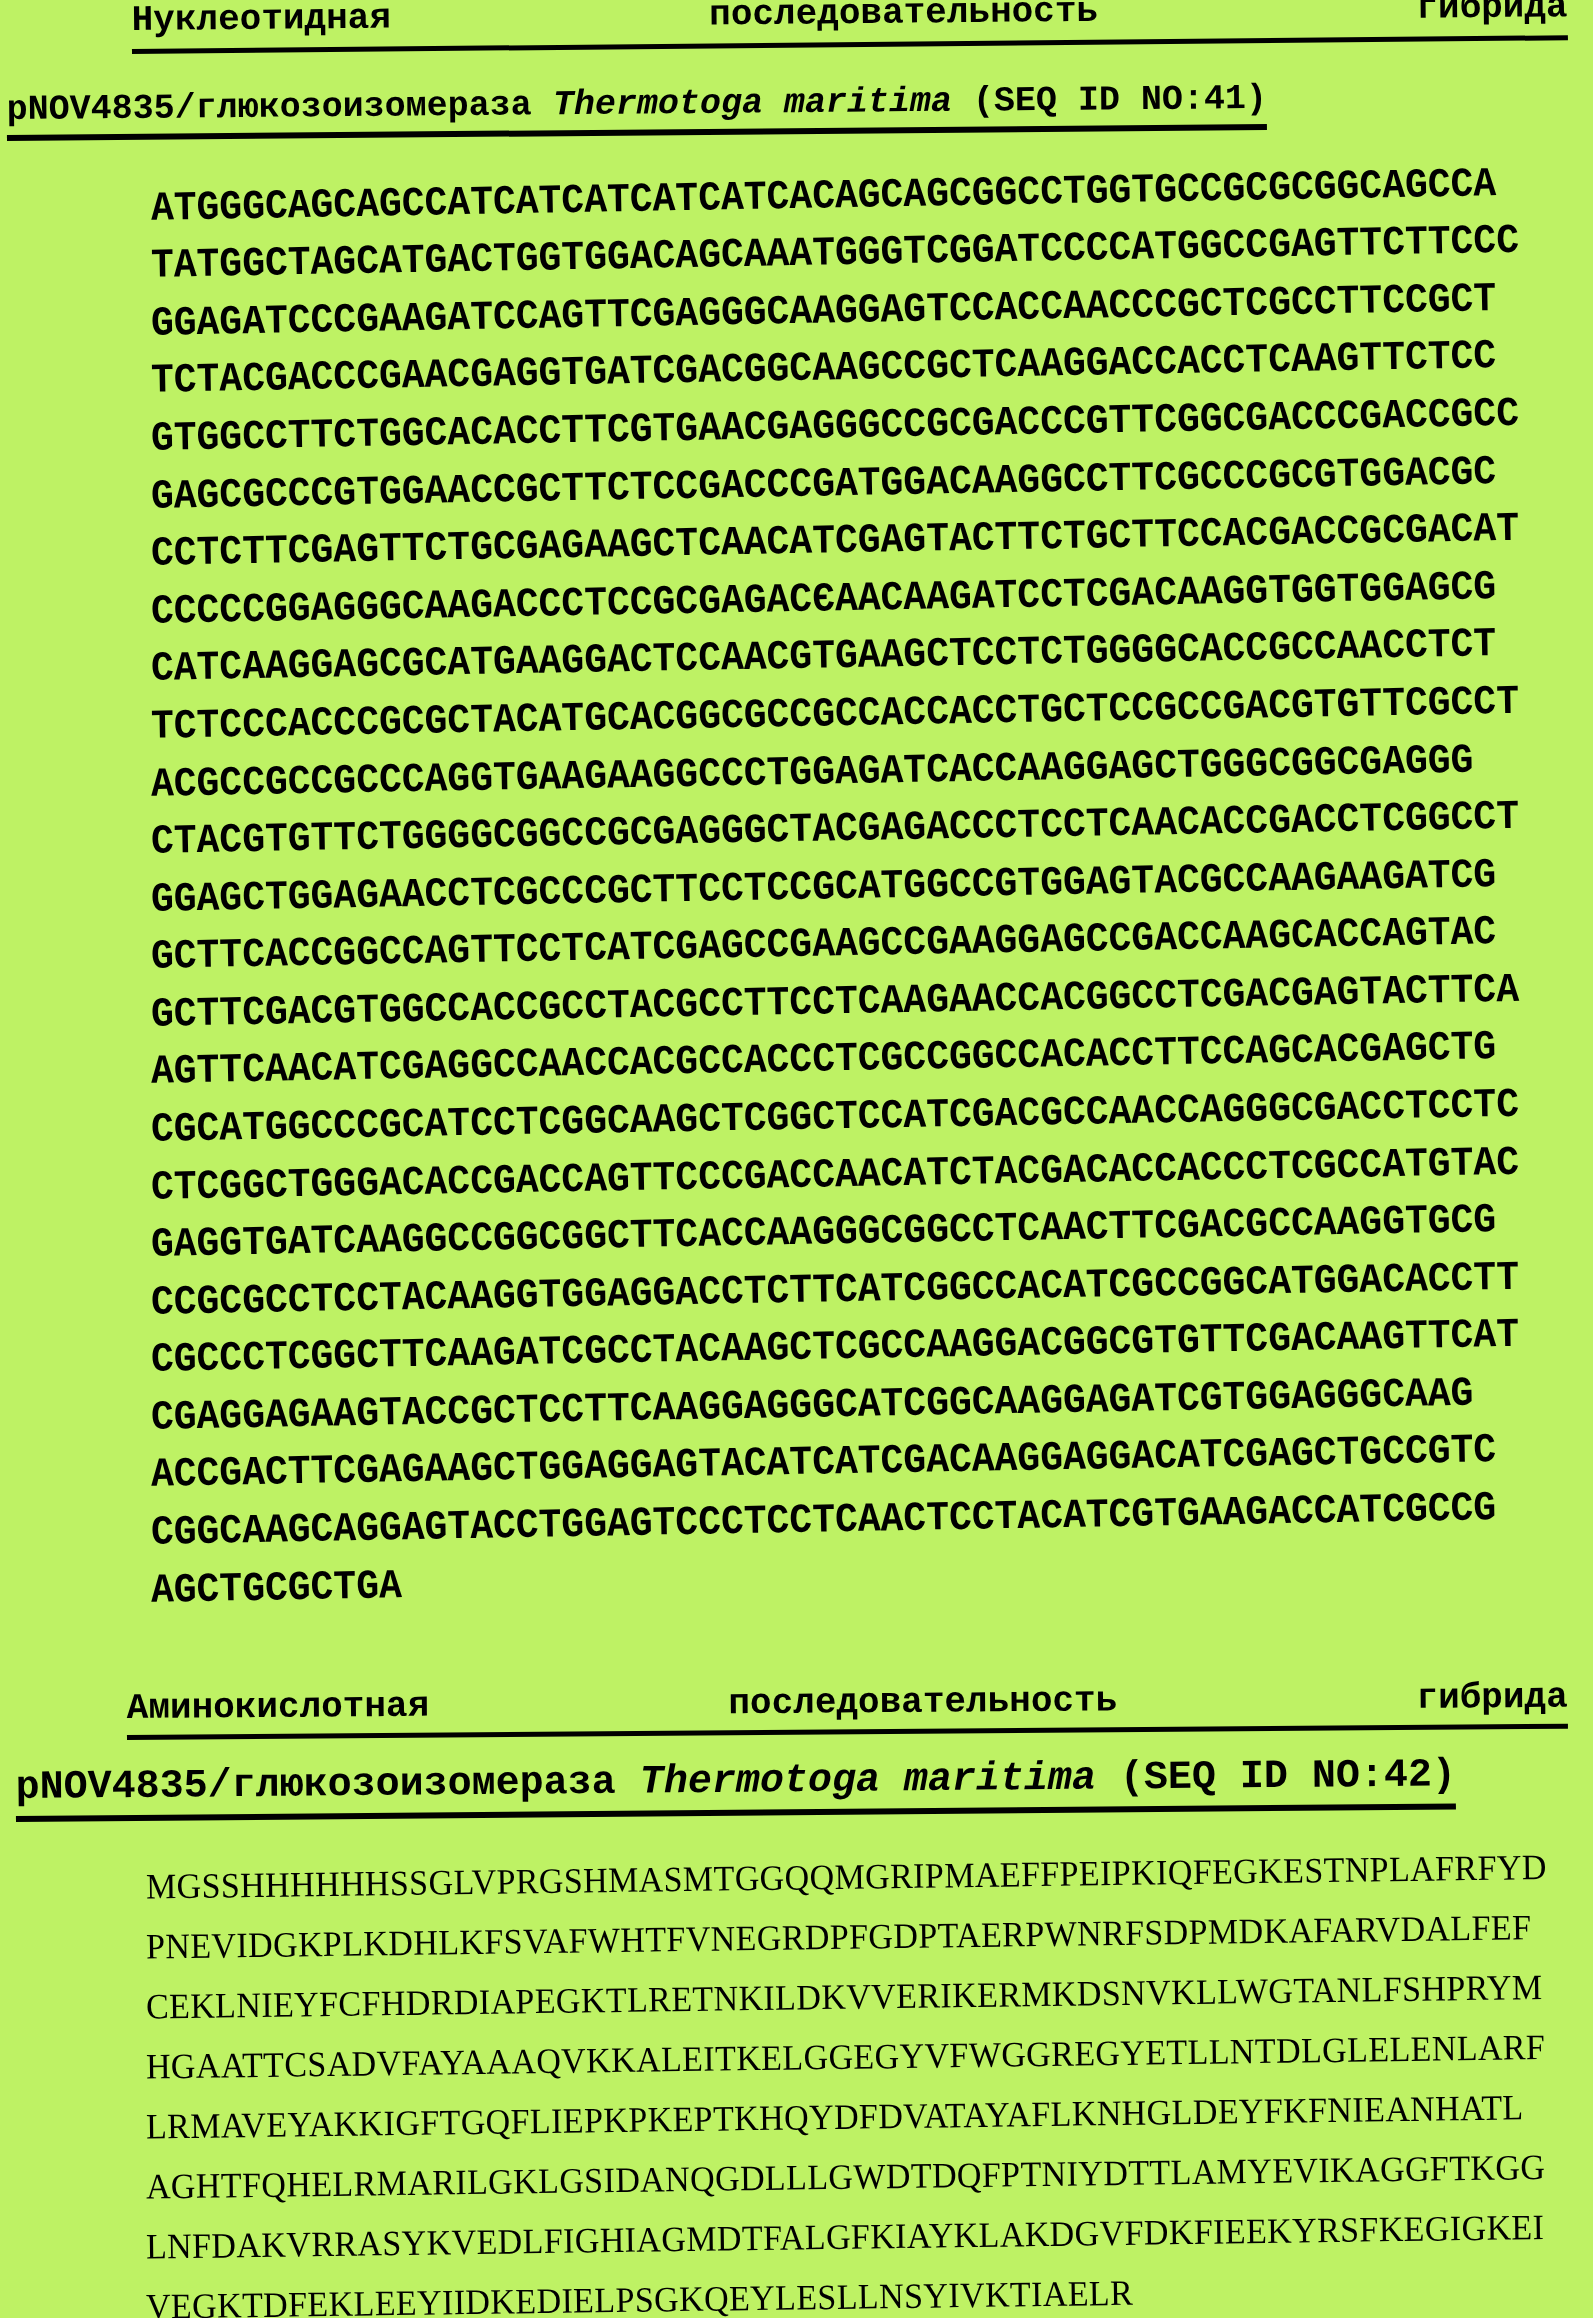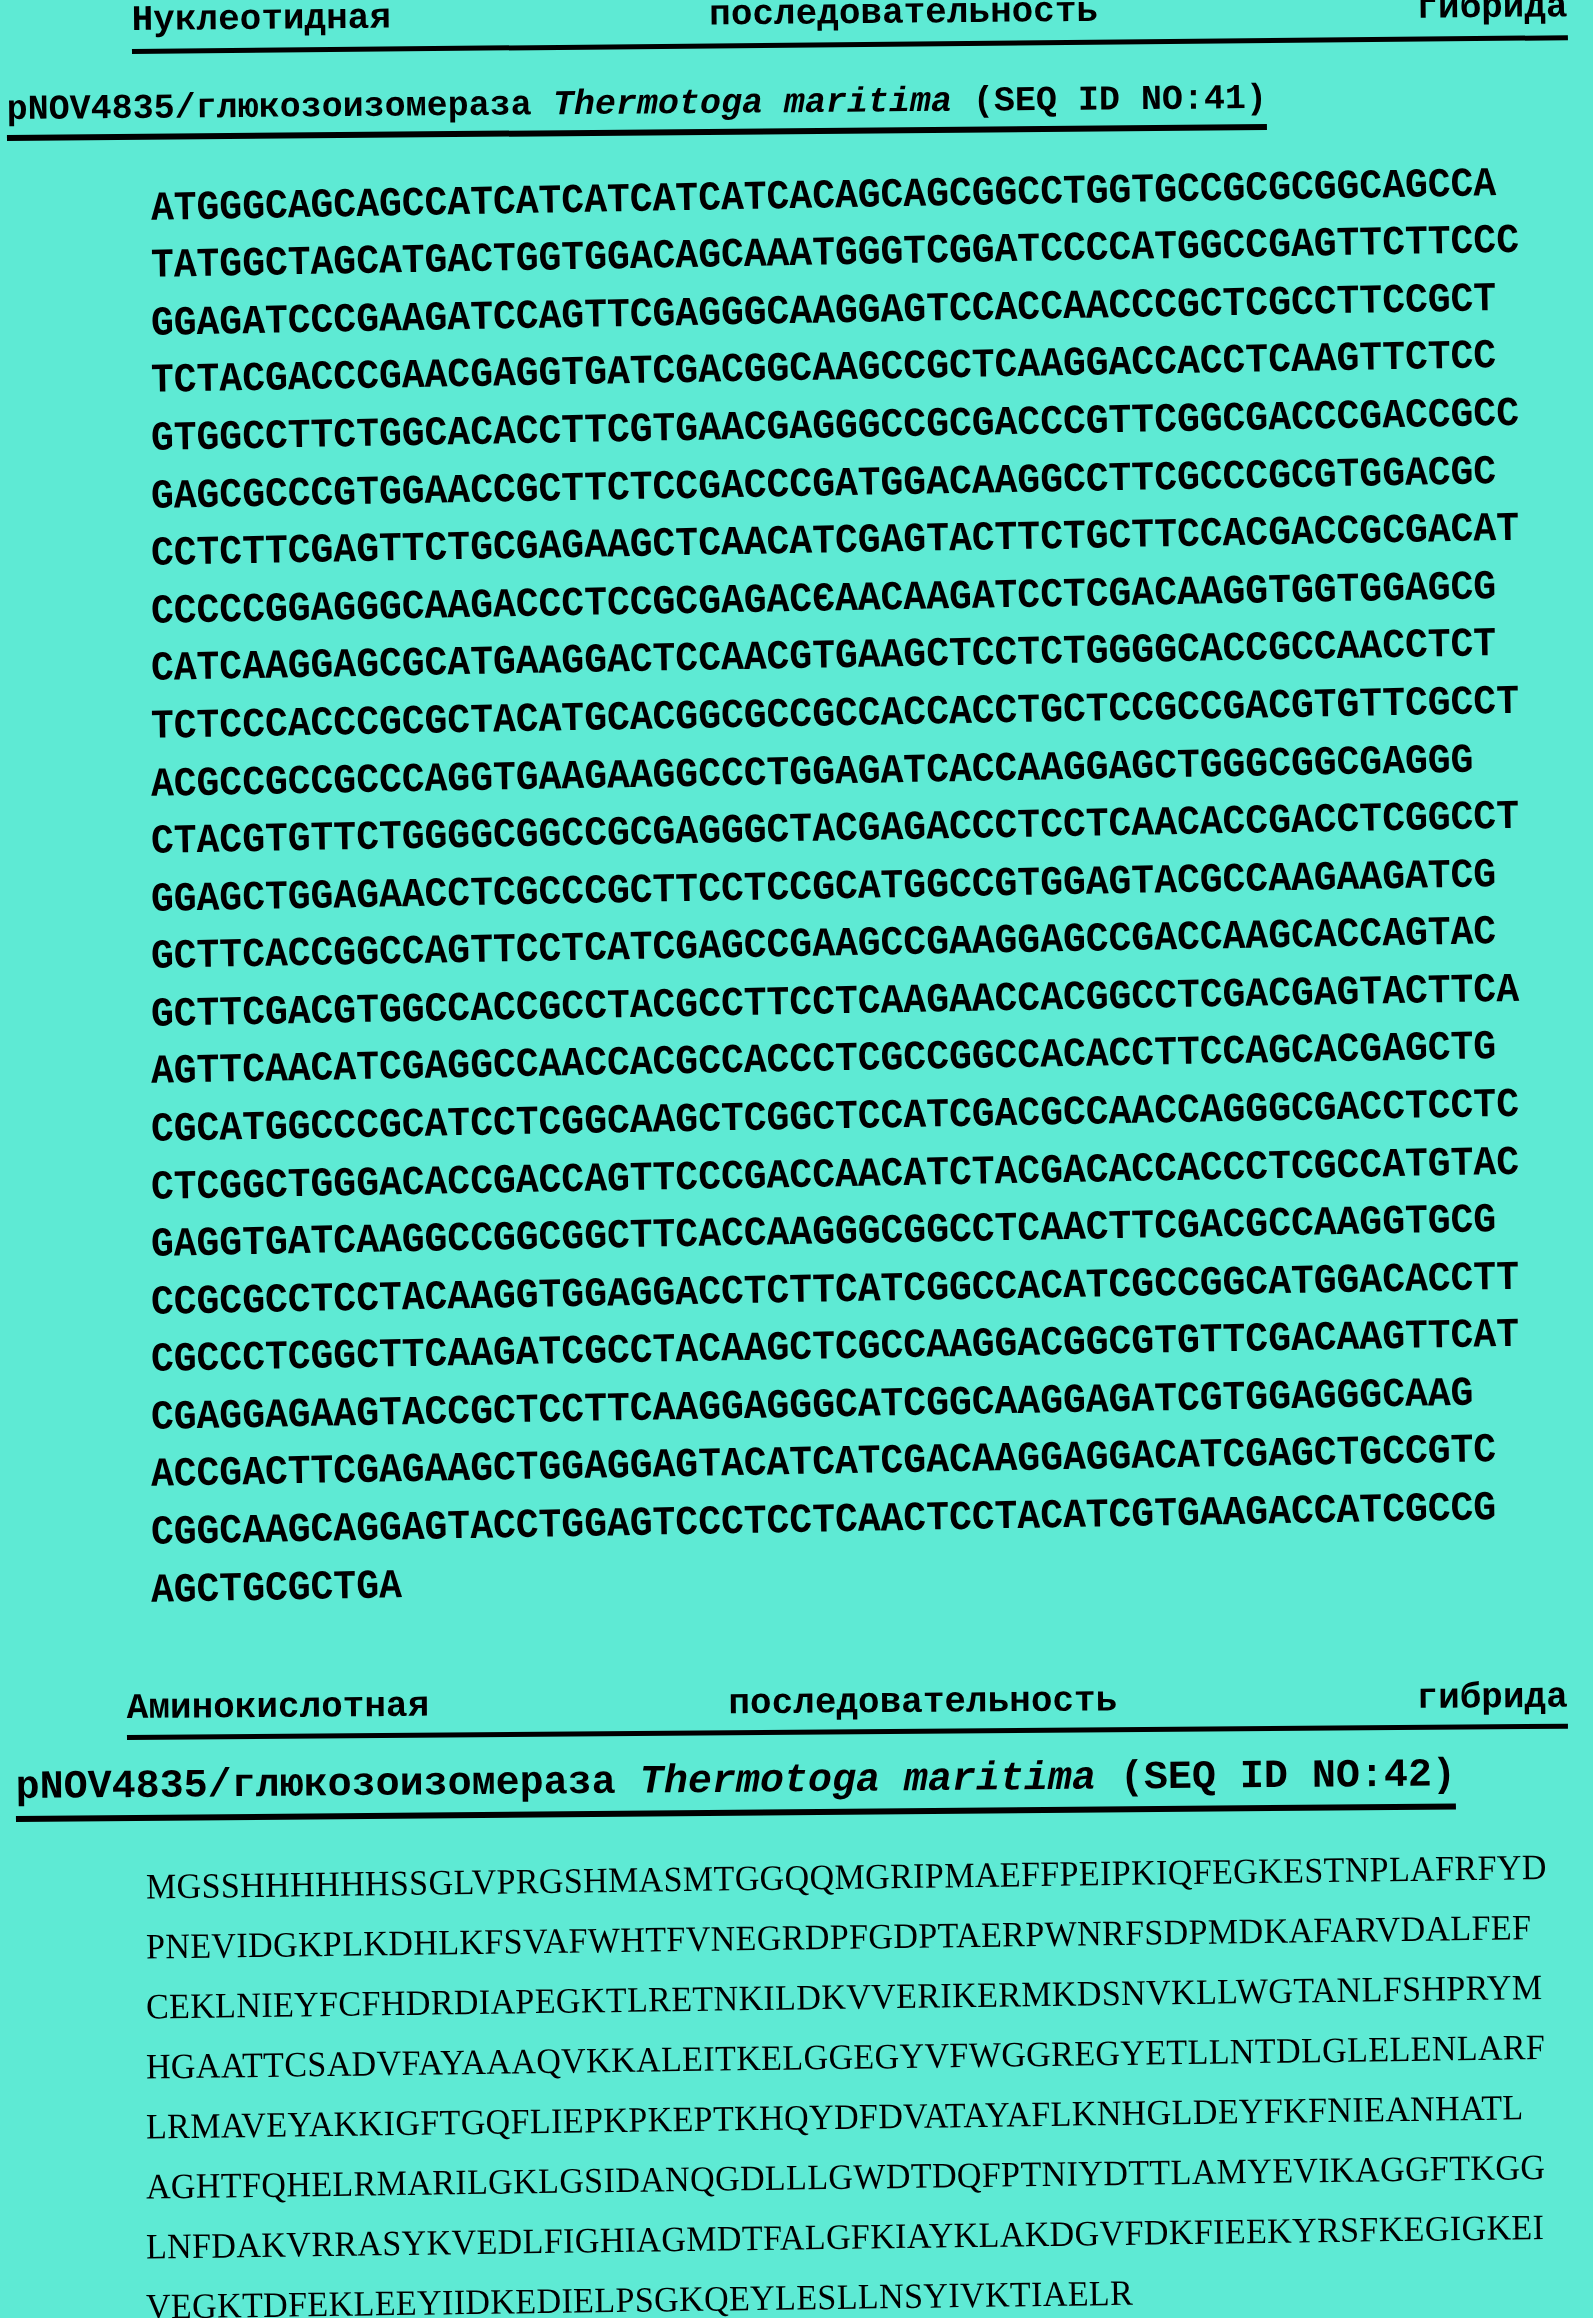--- a/index.html
+++ b/index.html
@@ -4,21 +4,21 @@
 <style>
   html, body {
     margin: 0;
     padding: 0;
     background: #e8e8e8;
   }
   .page {
     position: relative;
     width: 1593px;
     height: 2319px;
-    background: #5eead4;
+    background: #bef264;
     color: #000000;
     overflow: hidden;
     font-family: "Liberation Mono", monospace;
   }
   
   .title-row {
     position: absolute;
     display: flex;
     justify-content: space-between;
     align-items: flex-start;

